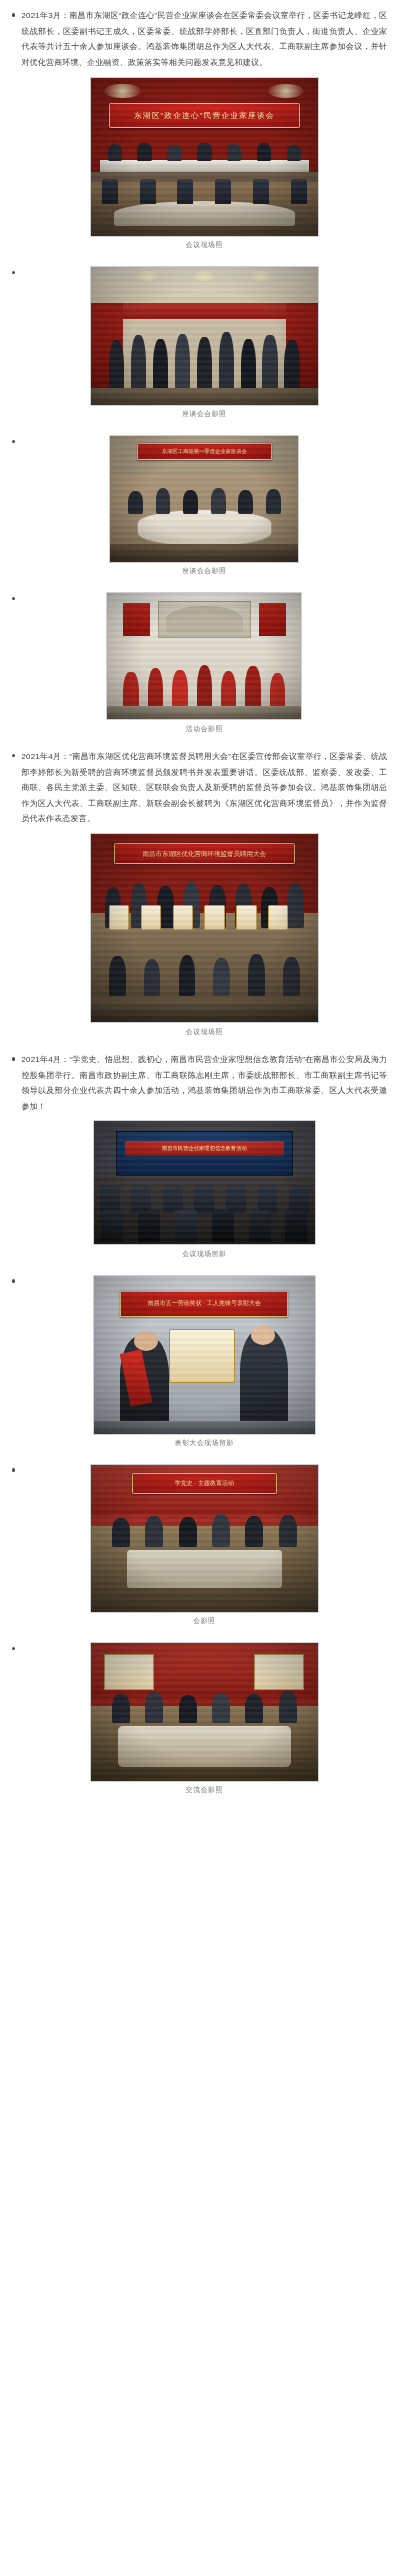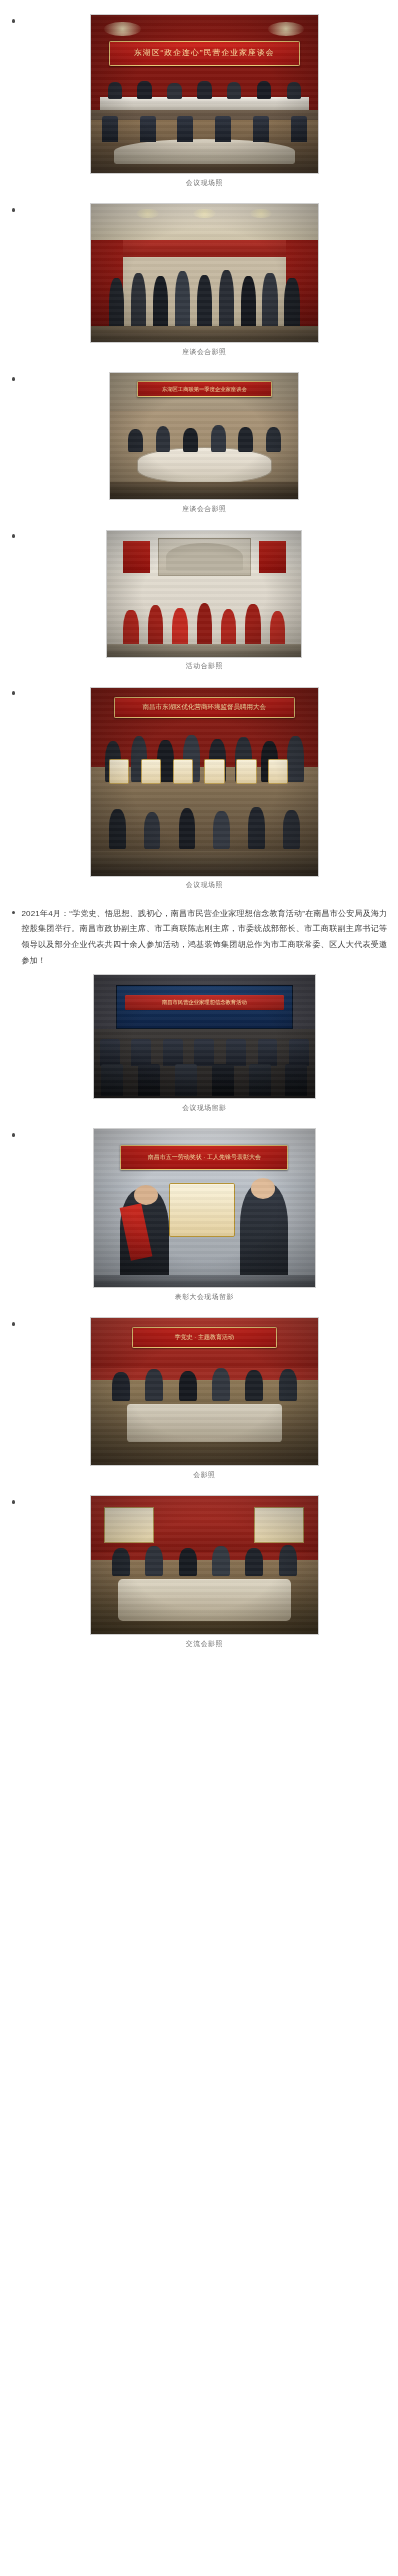--- a/index.html
+++ b/index.html
@@ -135,20 +135,21 @@
     pointer-events: none;
   }
 </style>
 </head>
 <body>
 
 <div id="page">
 
   <div class="entry">
     <span class="bullet"></span>
+    <div class="entry-text">2021年3月：南昌市东湖区“政企连心”民营企业家座谈会在区委常委会议室举行，区委书记龙峰红，区统战部长，区委副书记王成久，区委常委、统战部学婷部长，区直部门负责人，街道负责人、企业家代表等共计五十余人参加座谈会。鸿基装饰集团胡总作为区人大代表、工商联副主席参加会议，并针对优化营商环境、企业融资、政策落实等相关问题发表意见和建议。</div>
     <div class="photo-block">
       <div class="photo" style="width:229px;height:160px;">
         <div class="scene wall-red"></div>
         <div class="banner" style="top:16%;height:16%;font-size:7.7px;letter-spacing:1.2px;display:flex;align-items:center;justify-content:center;">东湖区“政企连心”民营企业家座谈会</div>
         <div class="light" style="left:6%;top:4%;width:16%;height:9%;"></div>
         <div class="light" style="right:6%;top:4%;width:16%;height:9%;"></div>
         <div class="stage-table" style="top:52%;height:8%;left:4%;right:4%;"></div>
         <div style="position:absolute;left:4%;right:4%;top:40%;height:13%;display:flex;justify-content:space-around;align-items:flex-end;">
           <div style="width:7%;height:85%;background:#23262e;border-radius:40% 40% 10% 10%;"></div>
           <div style="width:7%;height:90%;background:#1b1e26;border-radius:40% 40% 10% 10%;"></div>
@@ -253,20 +254,21 @@
         <div style="position:absolute;left:0;right:0;bottom:0;height:10%;background:linear-gradient(#a89d88,#6d6353);"></div>
         <div class="grain"></div>
           <div class="vignette"></div>
       </div>
       <div class="caption">活动合影照</div>
     </div>
   </div>
 
   <div class="entry">
     <span class="bullet"></span>
+    <div class="entry-text">2021年4月：“南昌市东湖区优化营商环境监督员聘用大会”在区委宣传部会议室举行，区委常委、统战部李婷部长为新受聘的营商环境监督员颁发聘书并发表重要讲话。区委统战部、监察委、发改委、工商联、各民主党派主委、区知联、区联联会负责人及新受聘的监督员等参加会议。鸿基装饰集团胡总作为区人大代表、工商联副主席、新联会副会长被聘为《东湖区优化营商环境监督员》，并作为监督员代表作表态发言。</div>
     <div class="photo-block">
       <div class="photo" style="width:229px;height:190px;">
         <div class="scene" style="background:linear-gradient(#8e2018,#5c0e0a);"></div>
         <div class="banner" style="top:5%;height:11%;left:10%;right:10%;font-size:6.5px;display:flex;align-items:center;justify-content:center;">南昌市东湖区优化营商环境监督员聘用大会</div>
         <div style="position:absolute;left:0;right:0;top:42%;bottom:0;background:linear-gradient(#8f7a5c,#4a3c2b);"></div>
         <div style="position:absolute;left:4%;right:4%;top:22%;height:28%;display:flex;justify-content:space-around;align-items:flex-end;">
           <div style="width:8%;height:78%;background:#20242b;border-radius:44% 44% 8% 8%;"></div>
           <div style="width:8%;height:86%;background:#2a2f37;border-radius:44% 44% 8% 8%;"></div>
           <div style="width:8%;height:80%;background:#171a20;border-radius:44% 44% 8% 8%;"></div>
           <div style="width:8%;height:88%;background:#31363f;border-radius:44% 44% 8% 8%;"></div>

